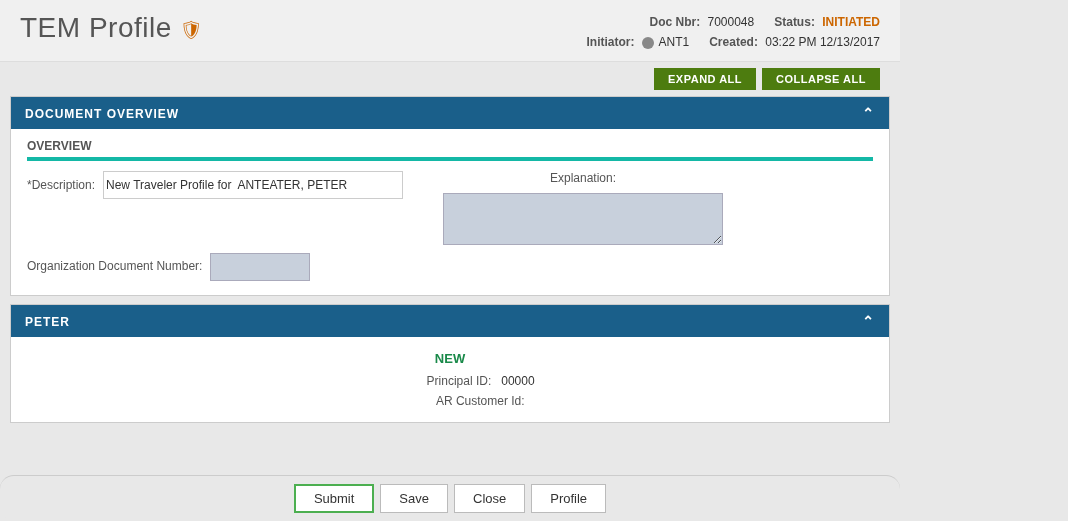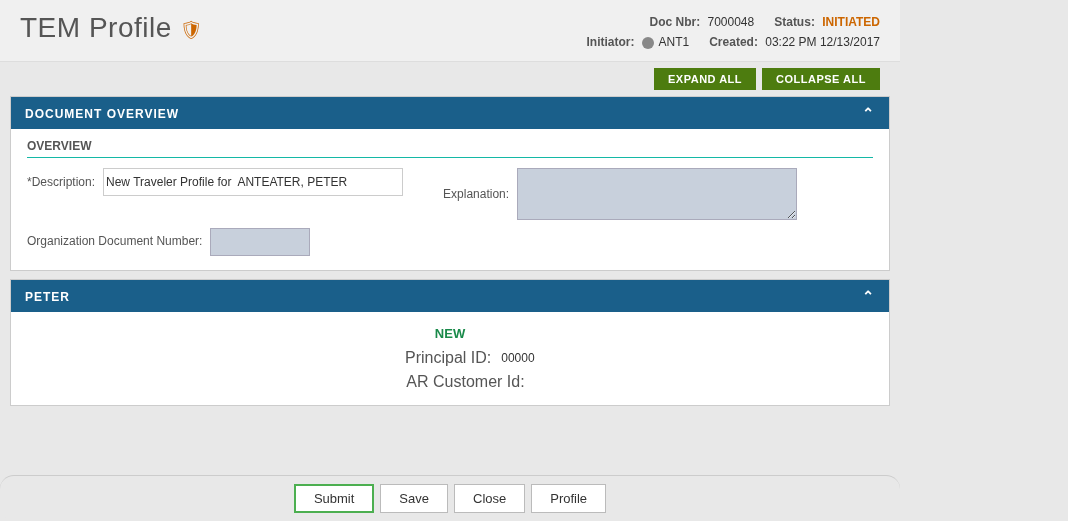--- a/index.html
+++ b/index.html
@@ -132,21 +132,21 @@
       background: #fff;
     }
 
     
     .subsection-label {
       font-size: 12px;
       color: #555;
       font-weight: bold;
       margin-bottom: 6px;
       padding-bottom: 4px;
-      border-bottom: 1px solid #14b8a6;
+      border-bottom: 4px solid #14b8a6;
     }
 
     .form-row {
       display: flex;
       align-items: flex-start;
       margin-top: 10px;
       gap: 40px;
     }
 
     .form-group {
@@ -200,21 +200,21 @@
     }
 
     .status-row {
       display: flex;
       align-items: center;
       gap: 10px;
     }
 
     .status-label {
       color: #555;
-      font-size: 16px;
+      font-size: 12px;
       text-align: right;
       width: 120px;
     }
 
     .status-value {
       font-size: 12px;
       color: #333;
     }
 
     
@@ -240,20 +240,21 @@
 
     .footer-btn.submit {
       border: 2px solid #4caf50;
     }
 
     
     .explanation-area {
       display: flex;
       align-items: center;
       gap: 8px;
+      flex-direction: column;
     }
 
     .explanation-box {
       width: 280px;
       height: 52px;
       background: #c8d0dc;
       border: 1px solid #aab;
     }
   </style>
 </head>

